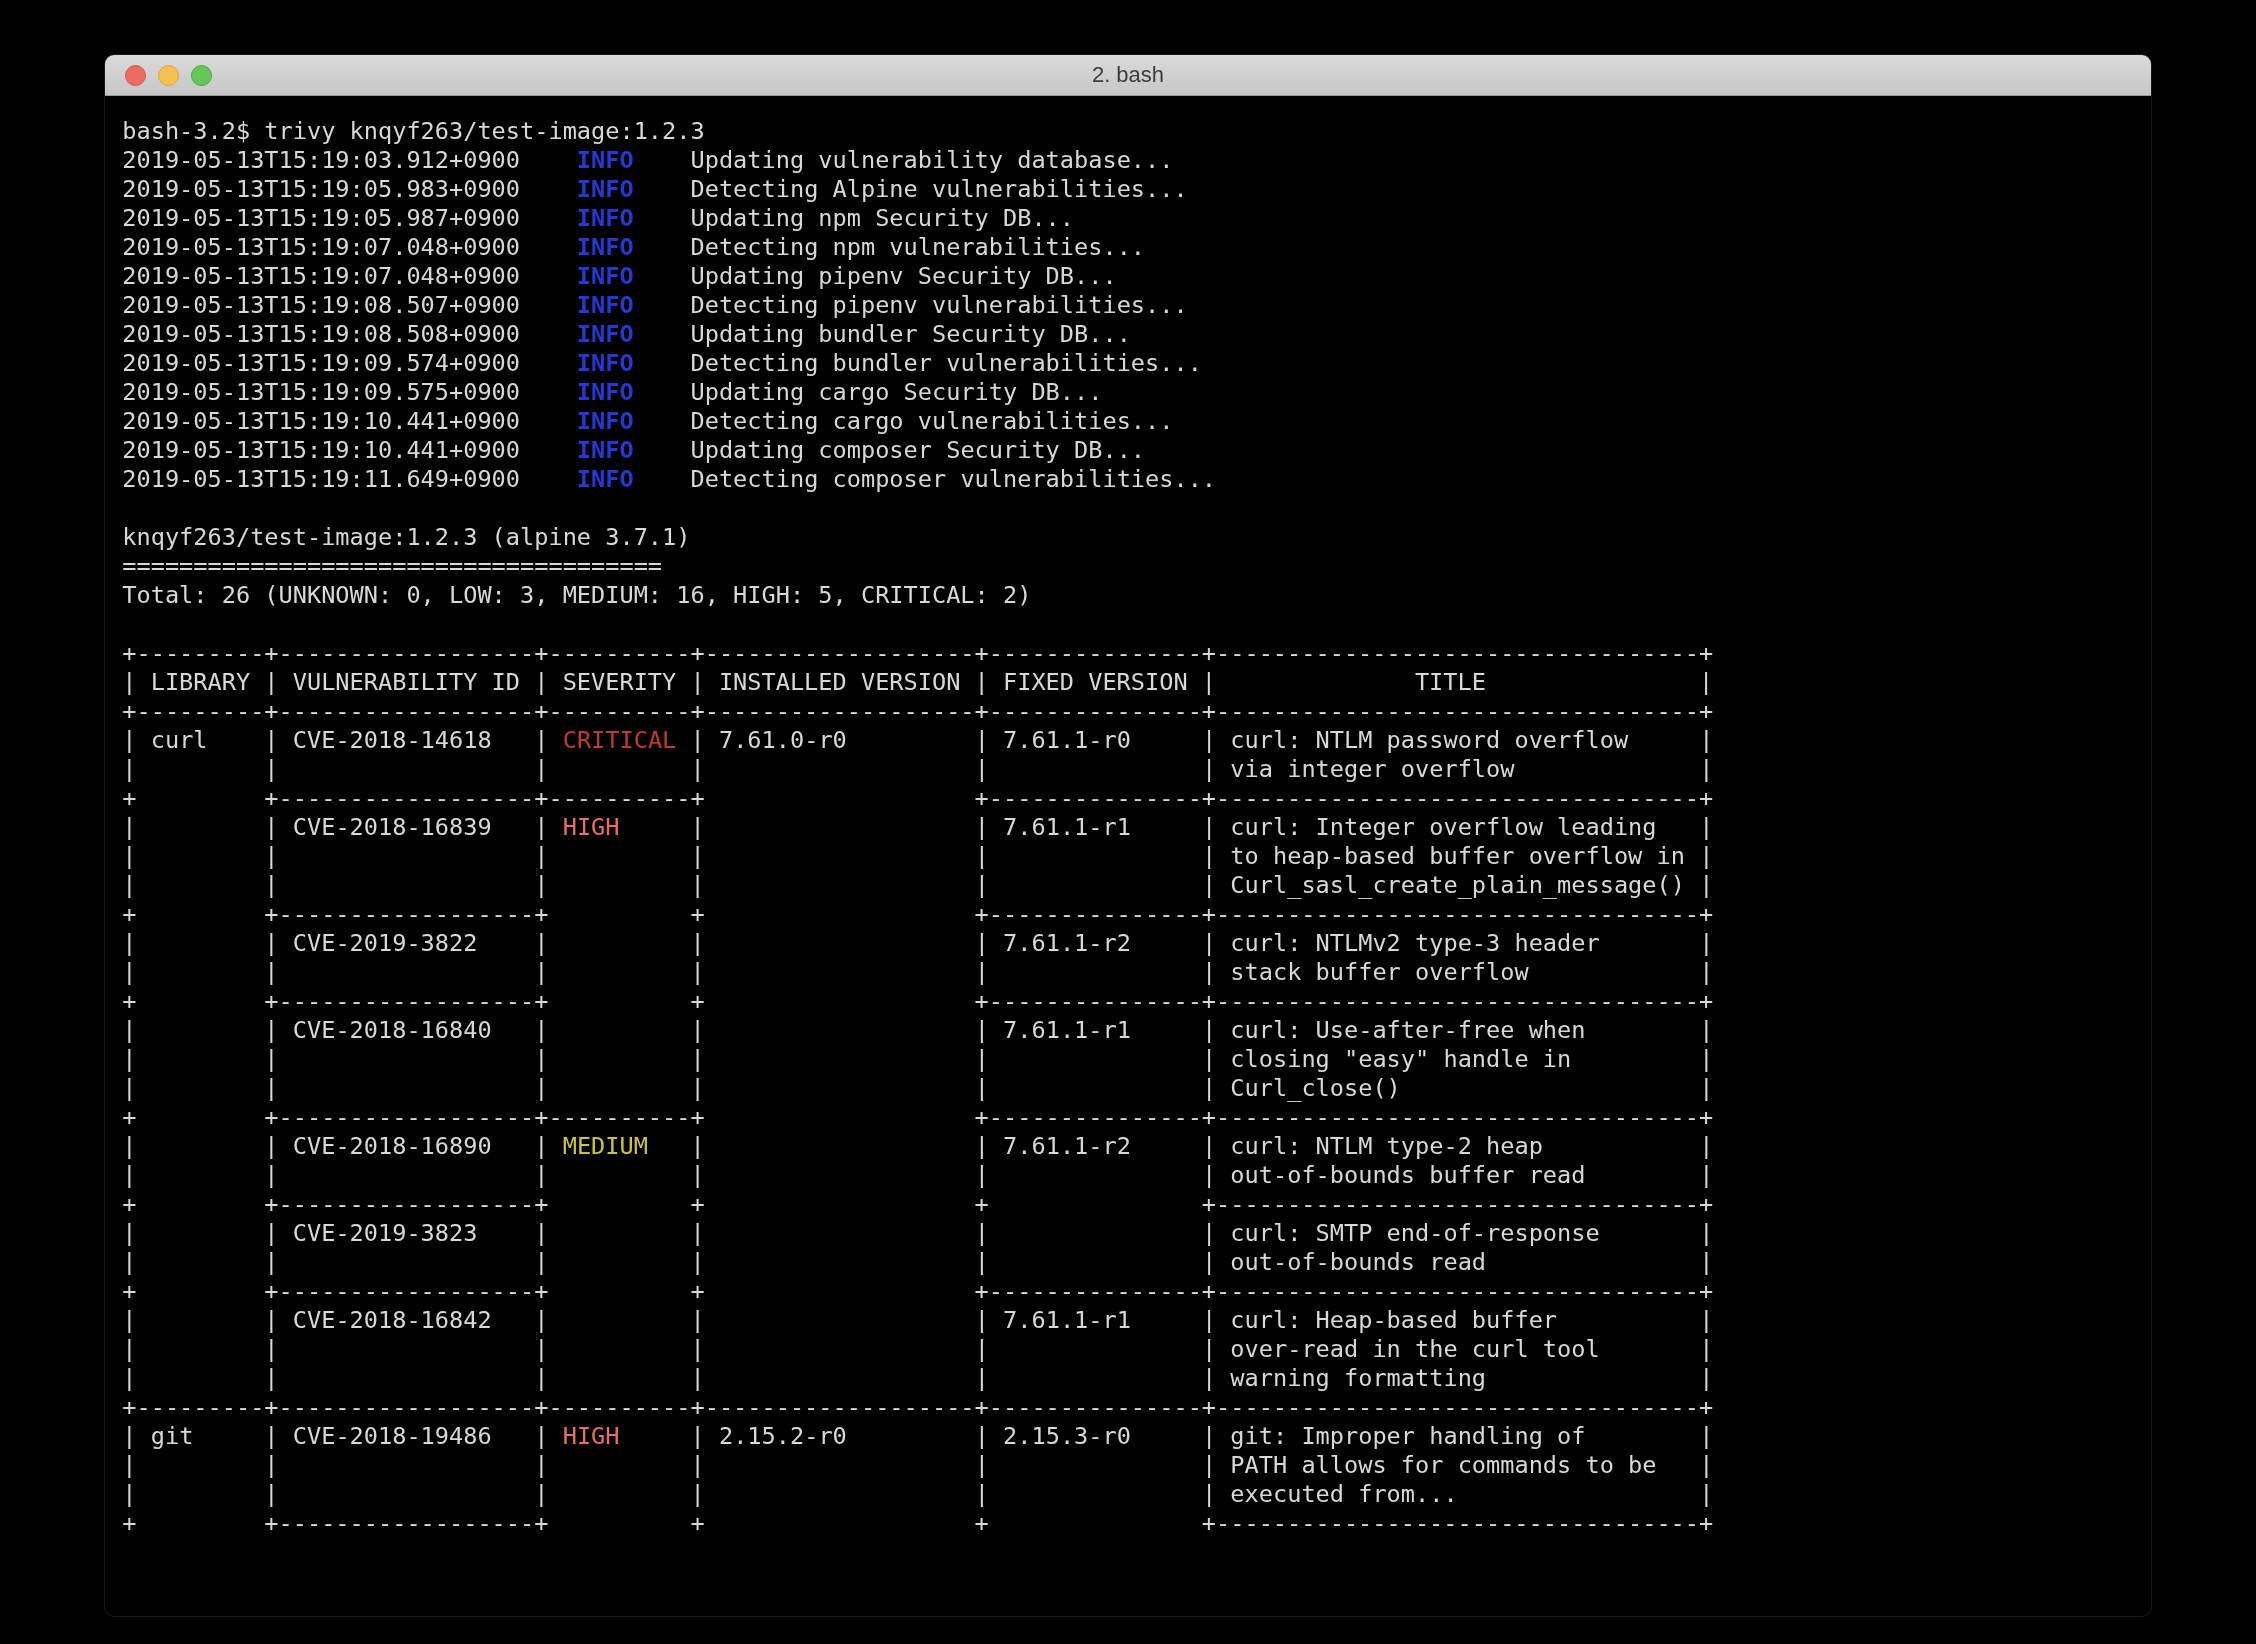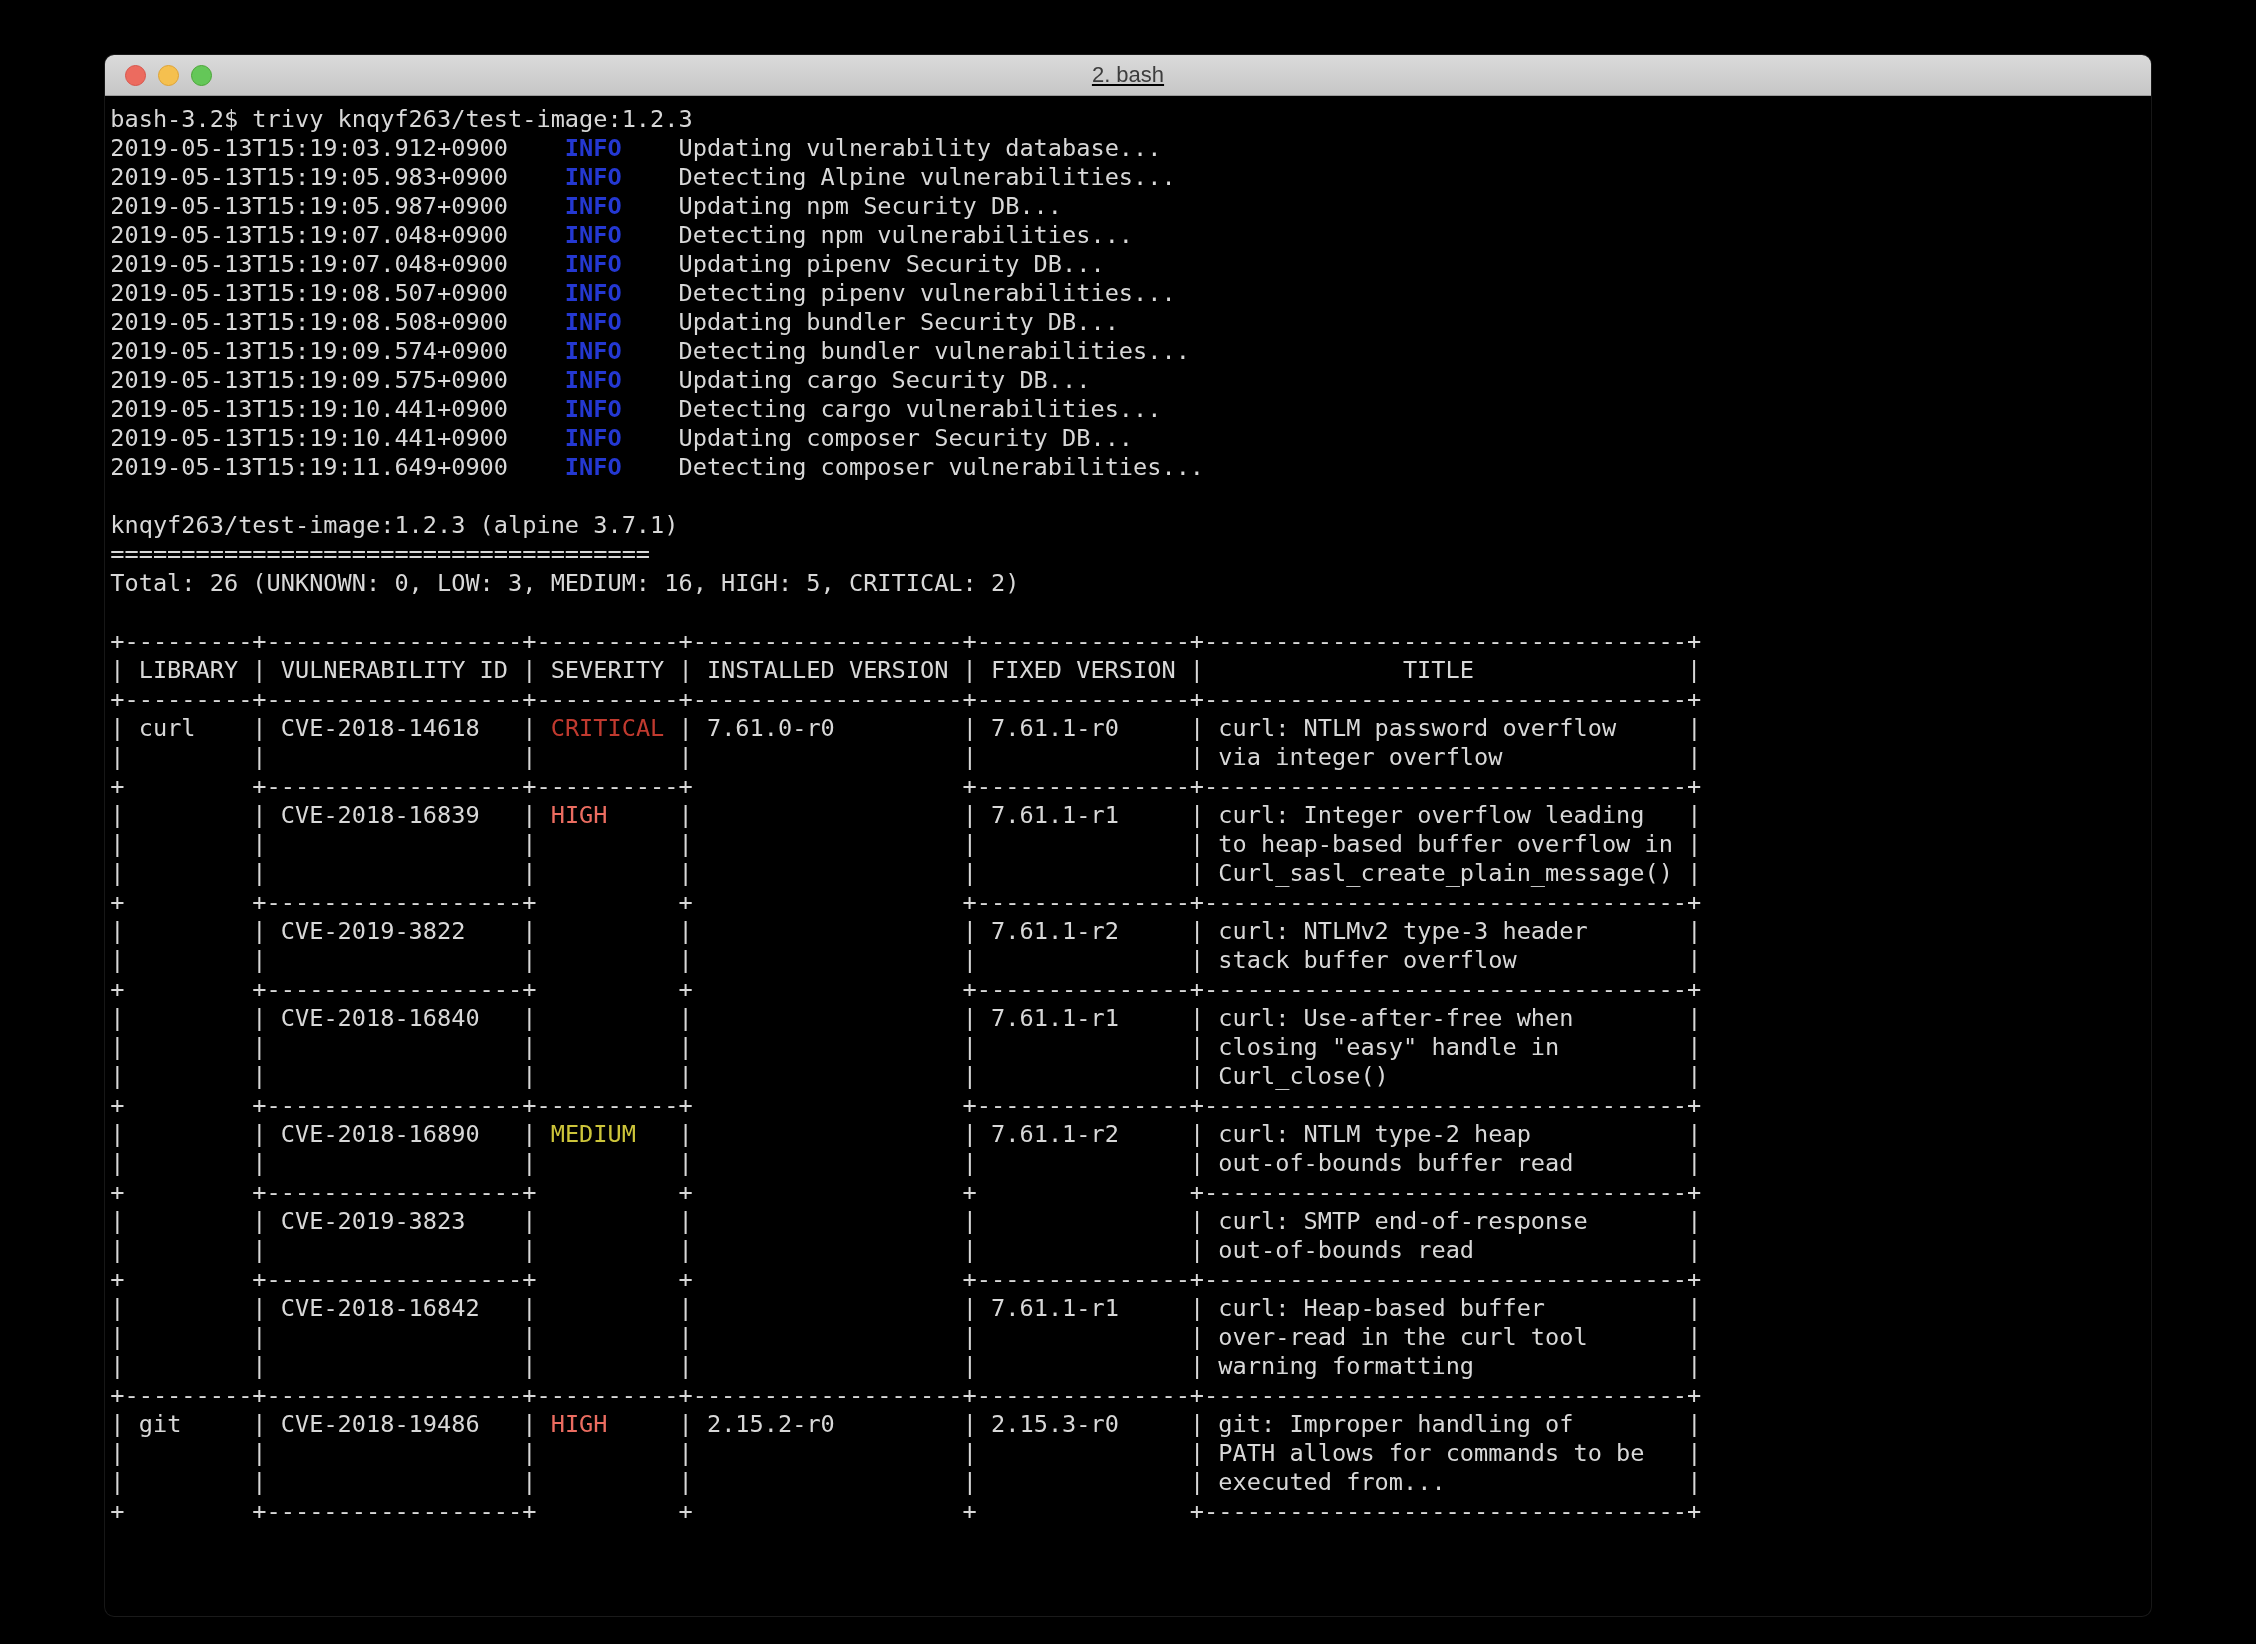--- a/index.html
+++ b/index.html
@@ -16,41 +16,41 @@
     border-radius: 9px;
     background: #000000;
     box-shadow: 0 0 0 0.9px rgba(255,255,255,0.10), 0 30px 62px rgba(0,0,0,0.75);
   }
   .titlebar {
     position: relative;
     height: 41px;
     border-radius: 9px 9px 0 0;
     background: linear-gradient(#dadada, #c6c6c6);
     border-bottom: 0.9px solid #9b9b9b;
-    display: flex; align-items: center; justify-content: center; text-decoration: underline;
+    display: flex; align-items: center; justify-content: center;
   }
   .window-title {
     font-family: "Liberation Sans", sans-serif;
     font-size: 22px; font-weight: 500;
     color: #3d3d3d;
   }
   .lights {
     position: absolute; left: 19.6px; top: 9.8px;
     display: flex; gap: 11.6px;
   }
   .light { width: 21.4px; height: 21.4px; border-radius: 50%; padding: 0; }
   .light.red    { background: var(--traffic-red);    border: 0.9px solid #d8554b; }
   .light.yellow { background: var(--traffic-yellow); border: 0.9px solid #dfa334; }
   .light.green  { background: var(--traffic-green);  border: 0.9px solid #4aa637; }
   .terminal-body {
     height: calc(100% - 42px);
     overflow: hidden;
   }
   pre.screen {
-    margin: 0;
+    margin: 12px;
     padding: 9px 7.1px 0 5.3px;
     font-family: "DejaVu Sans Mono", monospace;
     font-size: 23.6px;
     line-height: 29px;
     color: var(--term-text);
     white-space: pre;
   }
   pre.screen .line { height: 29px; }
   .info     { color: var(--info-blue); font-weight: bold; }
   .critical { color: var(--sev-critical); text-align: right; }

